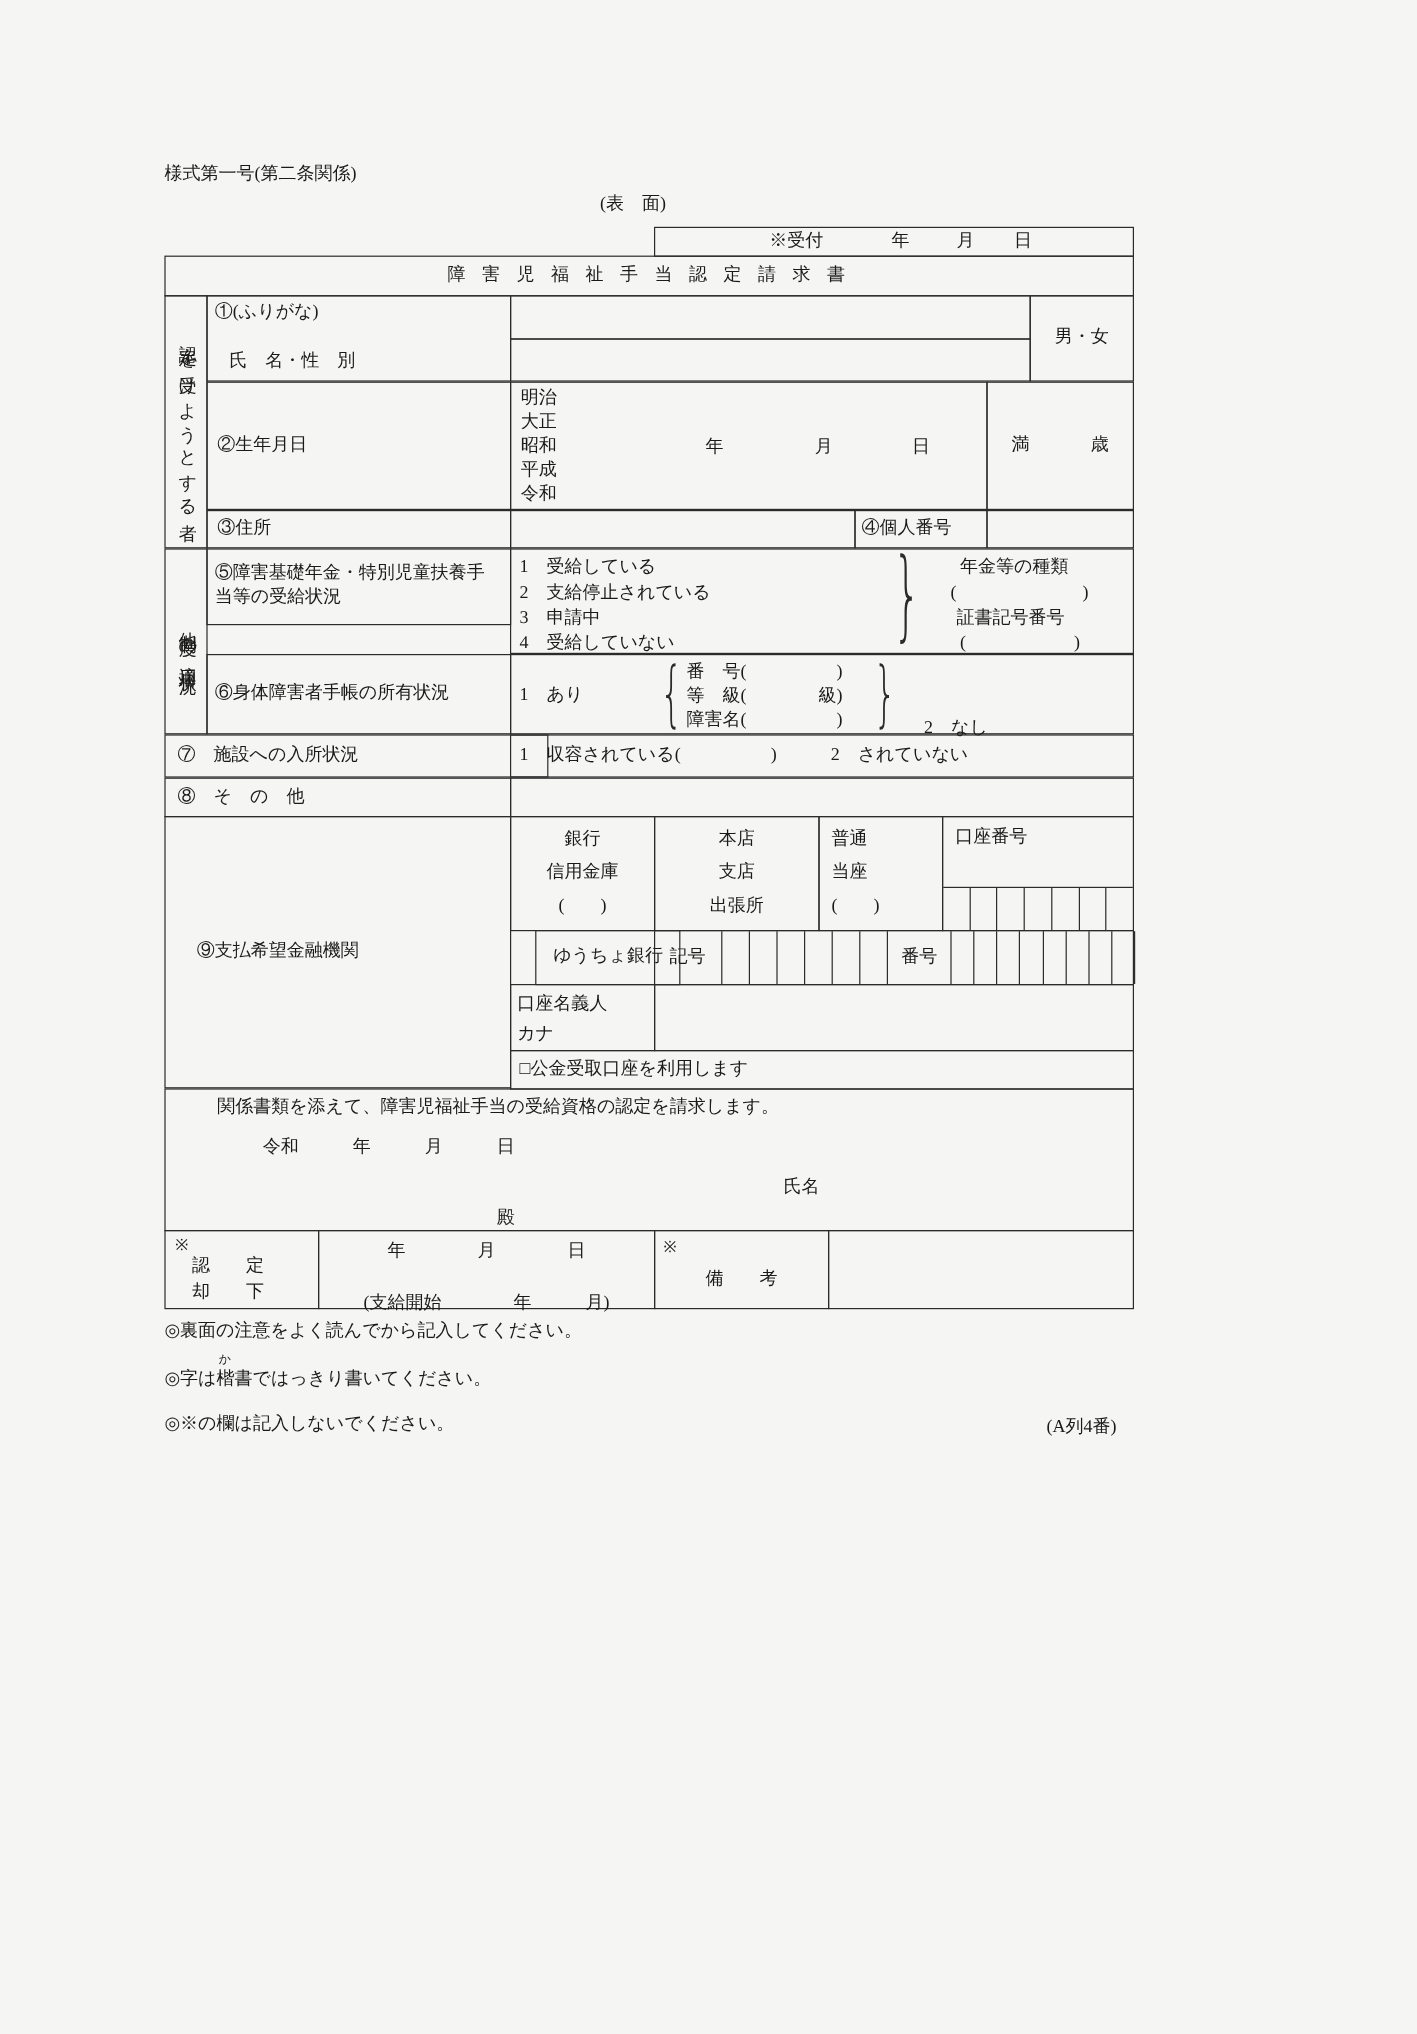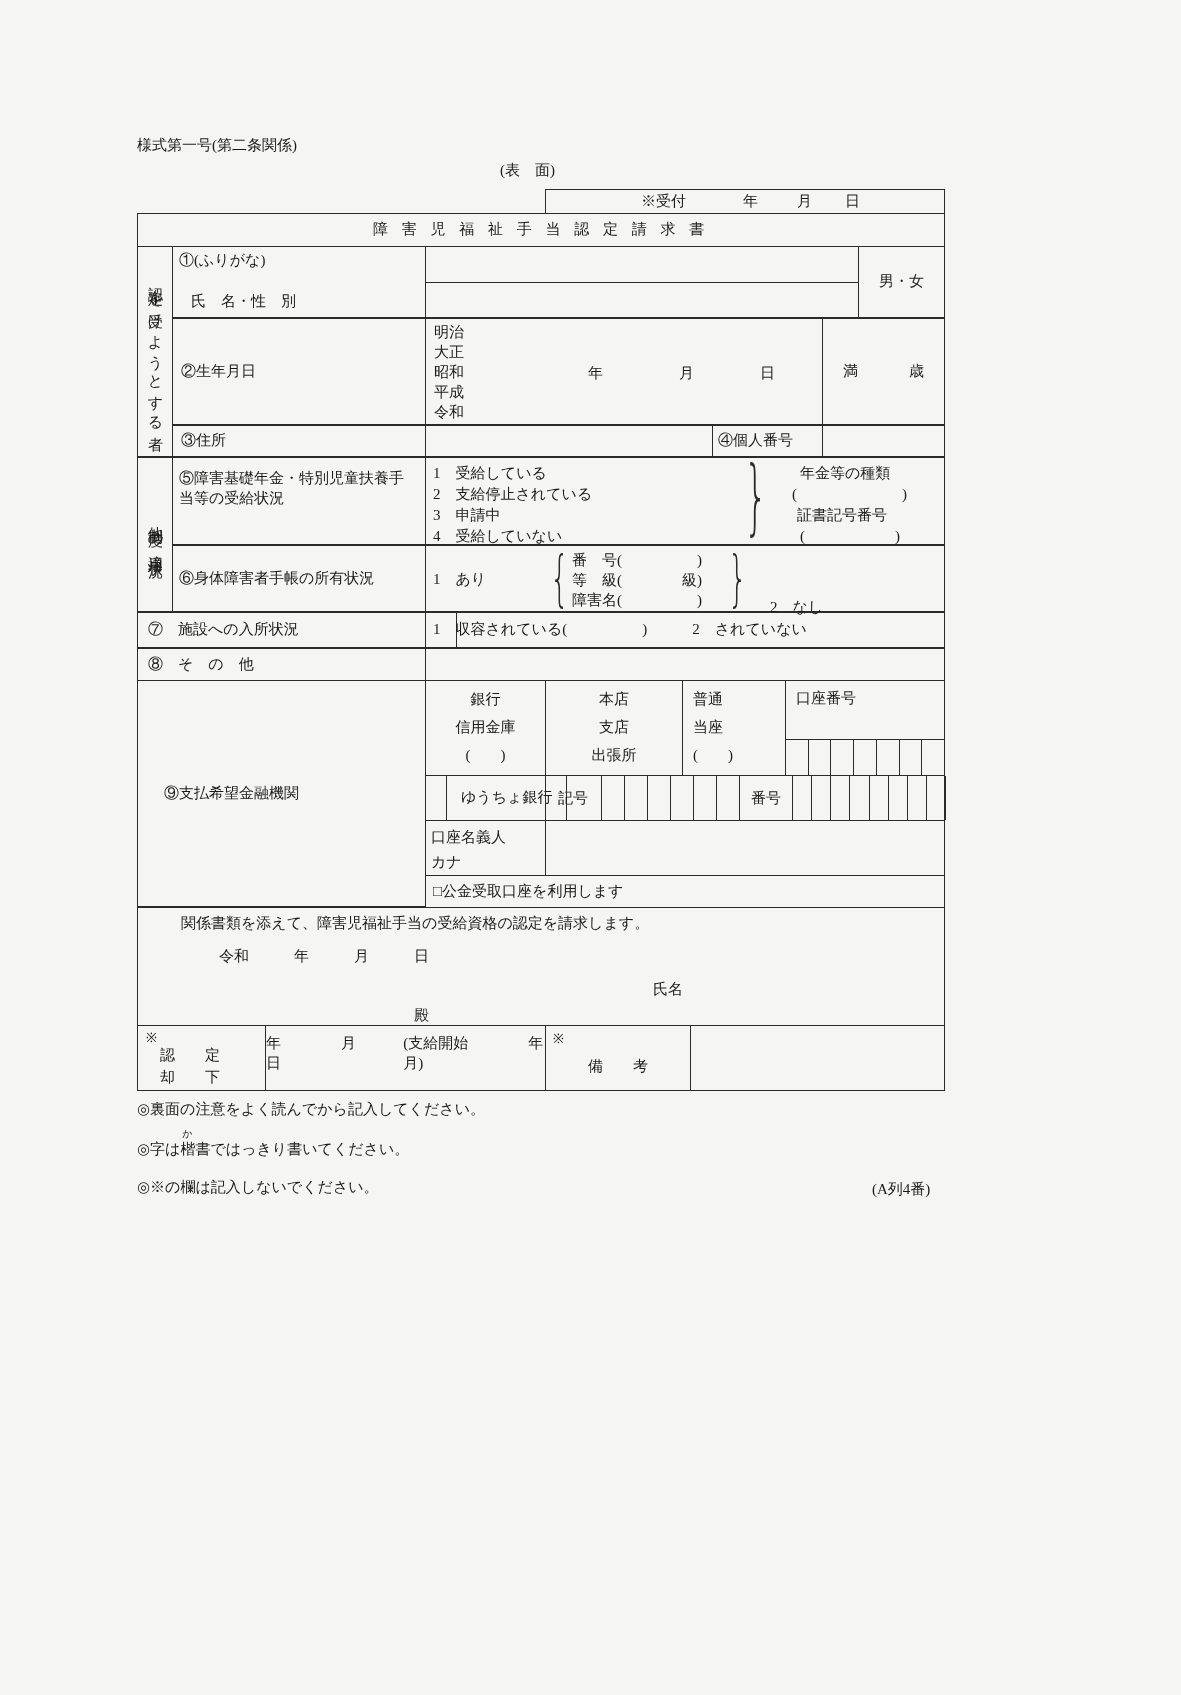--- a/index.html
+++ b/index.html
@@ -37,21 +37,21 @@
   .r2-year{left:162px;top:45px;}
   .r2-month{left:253px;top:45px;}
   .r2-day{left:334px;top:45px;}
   .r2-age{left:822px;top:318px;width:123px;height:107px;display:flex;align-items:center;justify-content:space-between;padding:0 20px;}
   .r3-label{left:172px;top:425px;width:254px;height:32px;padding-left:8px;}
   .r3-input{left:425px;top:425px;width:288px;height:32px;}
   .r3-pn-label{left:712px;top:425px;width:111px;height:32px;padding-left:5px;}
   .r3-pn-input{left:822px;top:425px;width:123px;height:32px;}
 
   .vlabel-other{left:137px;top:457px;width:36px;height:155px;}
-  .r5-label{left:172px;top:457px;width:254px;height:88px;padding:11px 0 0 6px;}
+  .r5-label{left:172px;top:457px;width:254px;height:64px;padding:11px 0 0 6px;}
   .r5-content{left:425px;top:457px;width:520px;height:88px;}
   .r5-opts{left:7px;top:5px;line-height:21px;}
   .r5-brace{left:318px;top:-3px;font-size:82px;transform:scaleX(.45);}
   .r5-type-label{left:374px;top:6px;}
   .r5-type-paren{left:366px;top:27px;}
   .r5-cert-label{left:371px;top:48px;}
   .r5-cert-paren{left:374px;top:69px;}
   .r6-label{left:172px;top:545px;width:254px;height:67px;padding-left:6px;}
   .r6-content{left:425px;top:545px;width:520px;height:67px;}
   .r6-yes{left:7px;top:24px;}
@@ -91,21 +91,21 @@
   .stmt{left:137px;top:907px;width:808px;height:119px;}
   .stmt-line1{left:43px;top:6px;}
   .stmt-date{left:81px;top:39px;}
   .stmt-name{left:515px;top:72px;}
   .stmt-dono{left:276px;top:98px;}
 
   .dec-1{left:137px;top:1025px;width:129px;height:66px;}
   .dec1-ast{left:8px;top:2px;}
   .dec1-l1{left:22px;top:20px;}
   .dec1-l2{left:22px;top:42px;}
-  .dec-2{left:265px;top:1025px;width:281px;height:66px;display:flex;flex-direction:row;padding-top:8px;gap:23px;}
+  .dec-2{left:265px;top:1025px;width:281px;height:66px;display:flex;flex-direction:column;align-items:center;padding-top:8px;gap:23px;}
   .dec-3{left:545px;top:1025px;width:146px;height:66px;}
   .dec3-ast{left:7px;top:3px;}
   .dec3-label{left:0;right:0;top:31px;text-align:center;}
   .dec-4{left:690px;top:1025px;width:255px;height:66px;}
 
   .note1{left:137px;top:1100px;}
   .note2{left:137px;top:1140px;}
   .rubywrap{position:relative;display:inline-block;}
   .furi{position:absolute;top:-13px;left:50%;transform:translateX(-50%);font-size:10px;letter-spacing:1px;}
   .note3{left:137px;top:1178px;}

